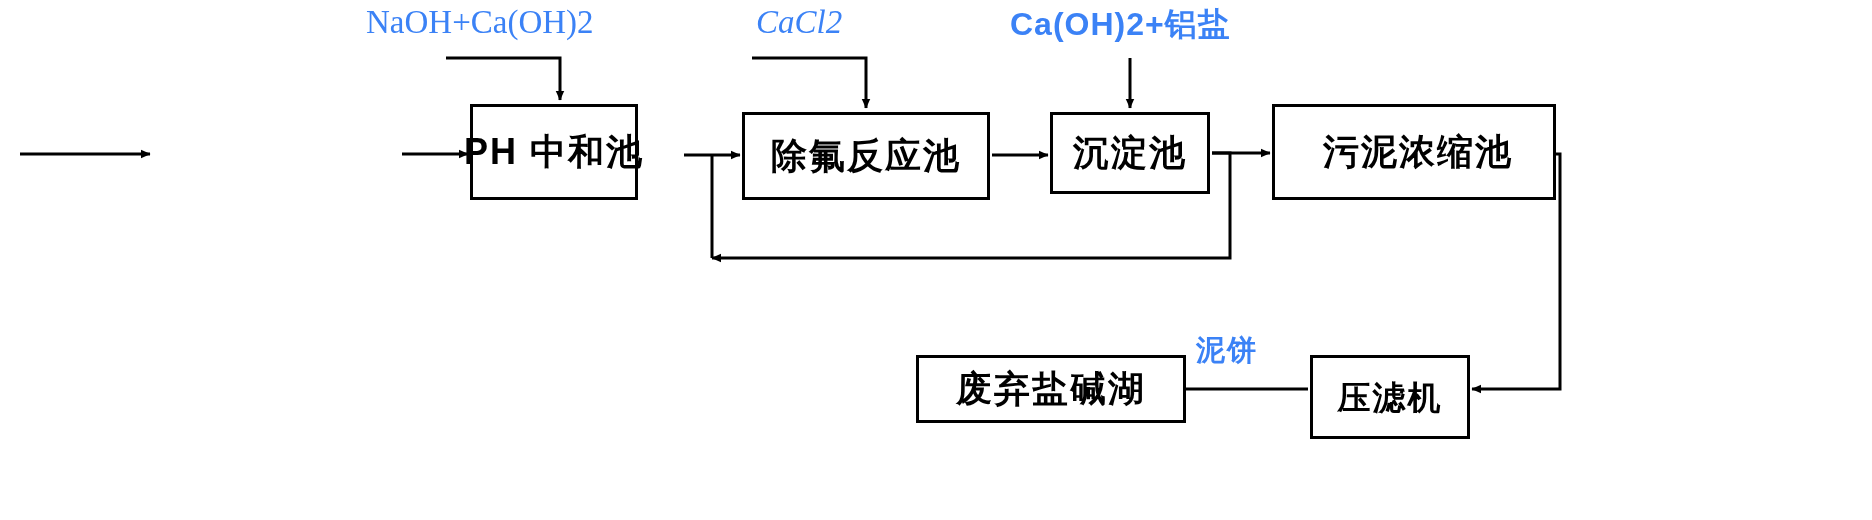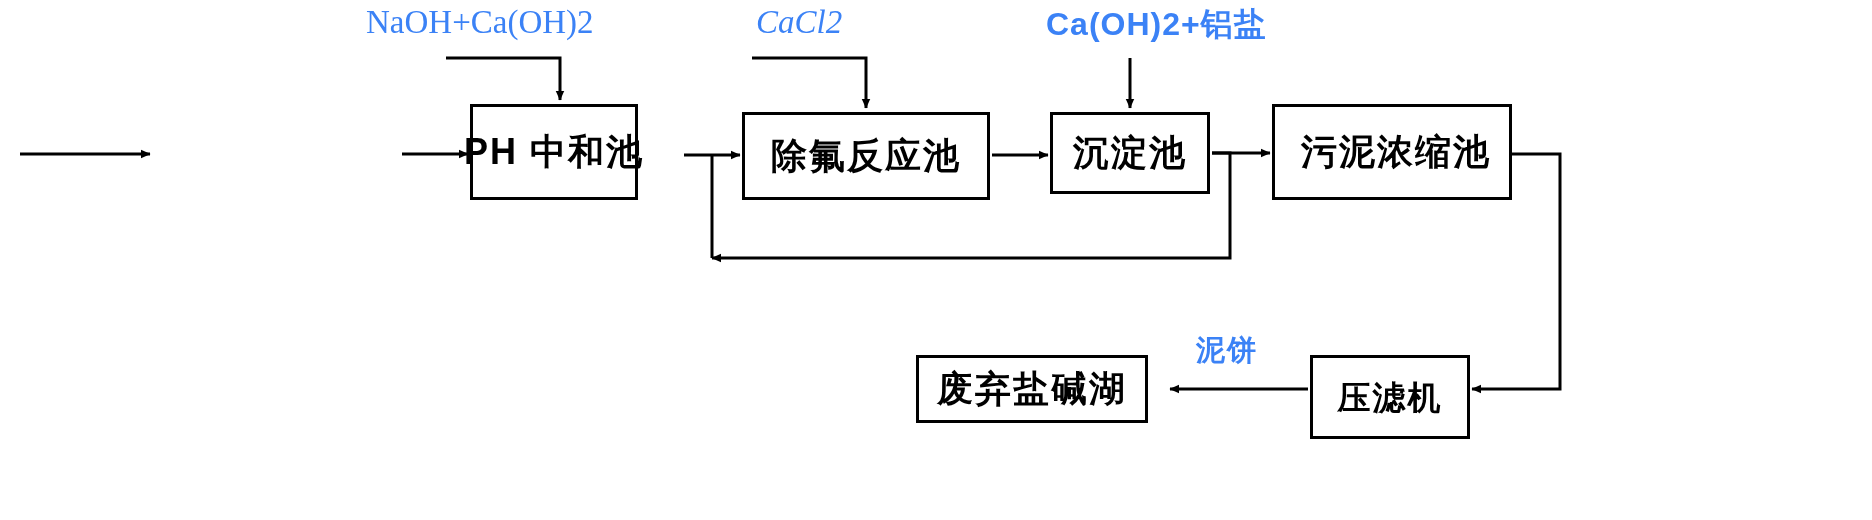--- a/index.html
+++ b/index.html
@@ -61,23 +61,23 @@
   .cake-label{
     font-family:"Liberation Sans", sans-serif;
     font-size:29px;
     font-weight:700;
     letter-spacing:2px;
   }
   .n-fluoride{ left:152px; top:104px; width:248px; height:96px; font-size:36px; }
   .n-ph{       left:470px; top:104px; width:168px; height:96px; font-size:36px; }
   .n-defluor{  left:742px; top:112px; width:248px; height:88px; font-size:36px; }
   .n-settle{   left:1050px;top:112px; width:160px; height:82px; font-size:36px; }
-  .n-thicken{  left:1272px;top:104px; width:240px; height:96px; font-size:36px;padding-left:8px; }
+  .n-thicken{  left:1272px;top:104px; width:284px; height:96px; font-size:36px;padding-left:8px; }
   .n-press{    left:1310px;top:355px; width:160px; height:84px; font-size:33px; }
-  .n-lake{     left:916px; top:355px; width:232px; height:68px; font-size:36px; }
+  .n-lake{     left:916px; top:355px; width:270px; height:68px; font-size:36px; }
 </style>
 </head>
 <body>
 
 <div id="root">
 
   <svg class="wires" viewBox="0 0 1872 520" xmlns="http://www.w3.org/2000/svg">
     <defs>
       <marker id="ah" markerWidth="11" markerHeight="11" refX="9.4" refY="5" orient="auto" markerUnits="userSpaceOnUse">
         <path d="M0,0.6 L10,5 L0,9.4 z" fill="#000000"></path>
@@ -111,21 +111,21 @@
 
       <path d="M712,155 L712,258"></path>
 
       <path d="M1212,153 L1230,153 L1230,194"></path>
     </g>
   </svg>
 
 
   <div class="freetext reagent" style="left:366px; top:6px;">NaOH+Ca(OH)2</div>
   <div class="freetext reagent" style="left:756px; top:6px;font-style:italic;">CaCl2</div>
-  <div class="freetext reagent reagent-cn" style="left:1010px; top:8px; font-size:32px;margin-left:36px;">Ca(OH)2+铝盐</div>
+  <div class="freetext reagent reagent-cn" style="left:1010px; top:8px; font-size:32px;">Ca(OH)2+铝盐</div>
 
   <div class="freetext cake-label" style="left:1196px; top:336px;">泥饼</div>
 
 
   <div class="node n-ph">
     <span class="node-label">PH 中和池</span>
   </div>
 
   <div class="node n-settle">
     <span class="node-label">沉淀池</span>

